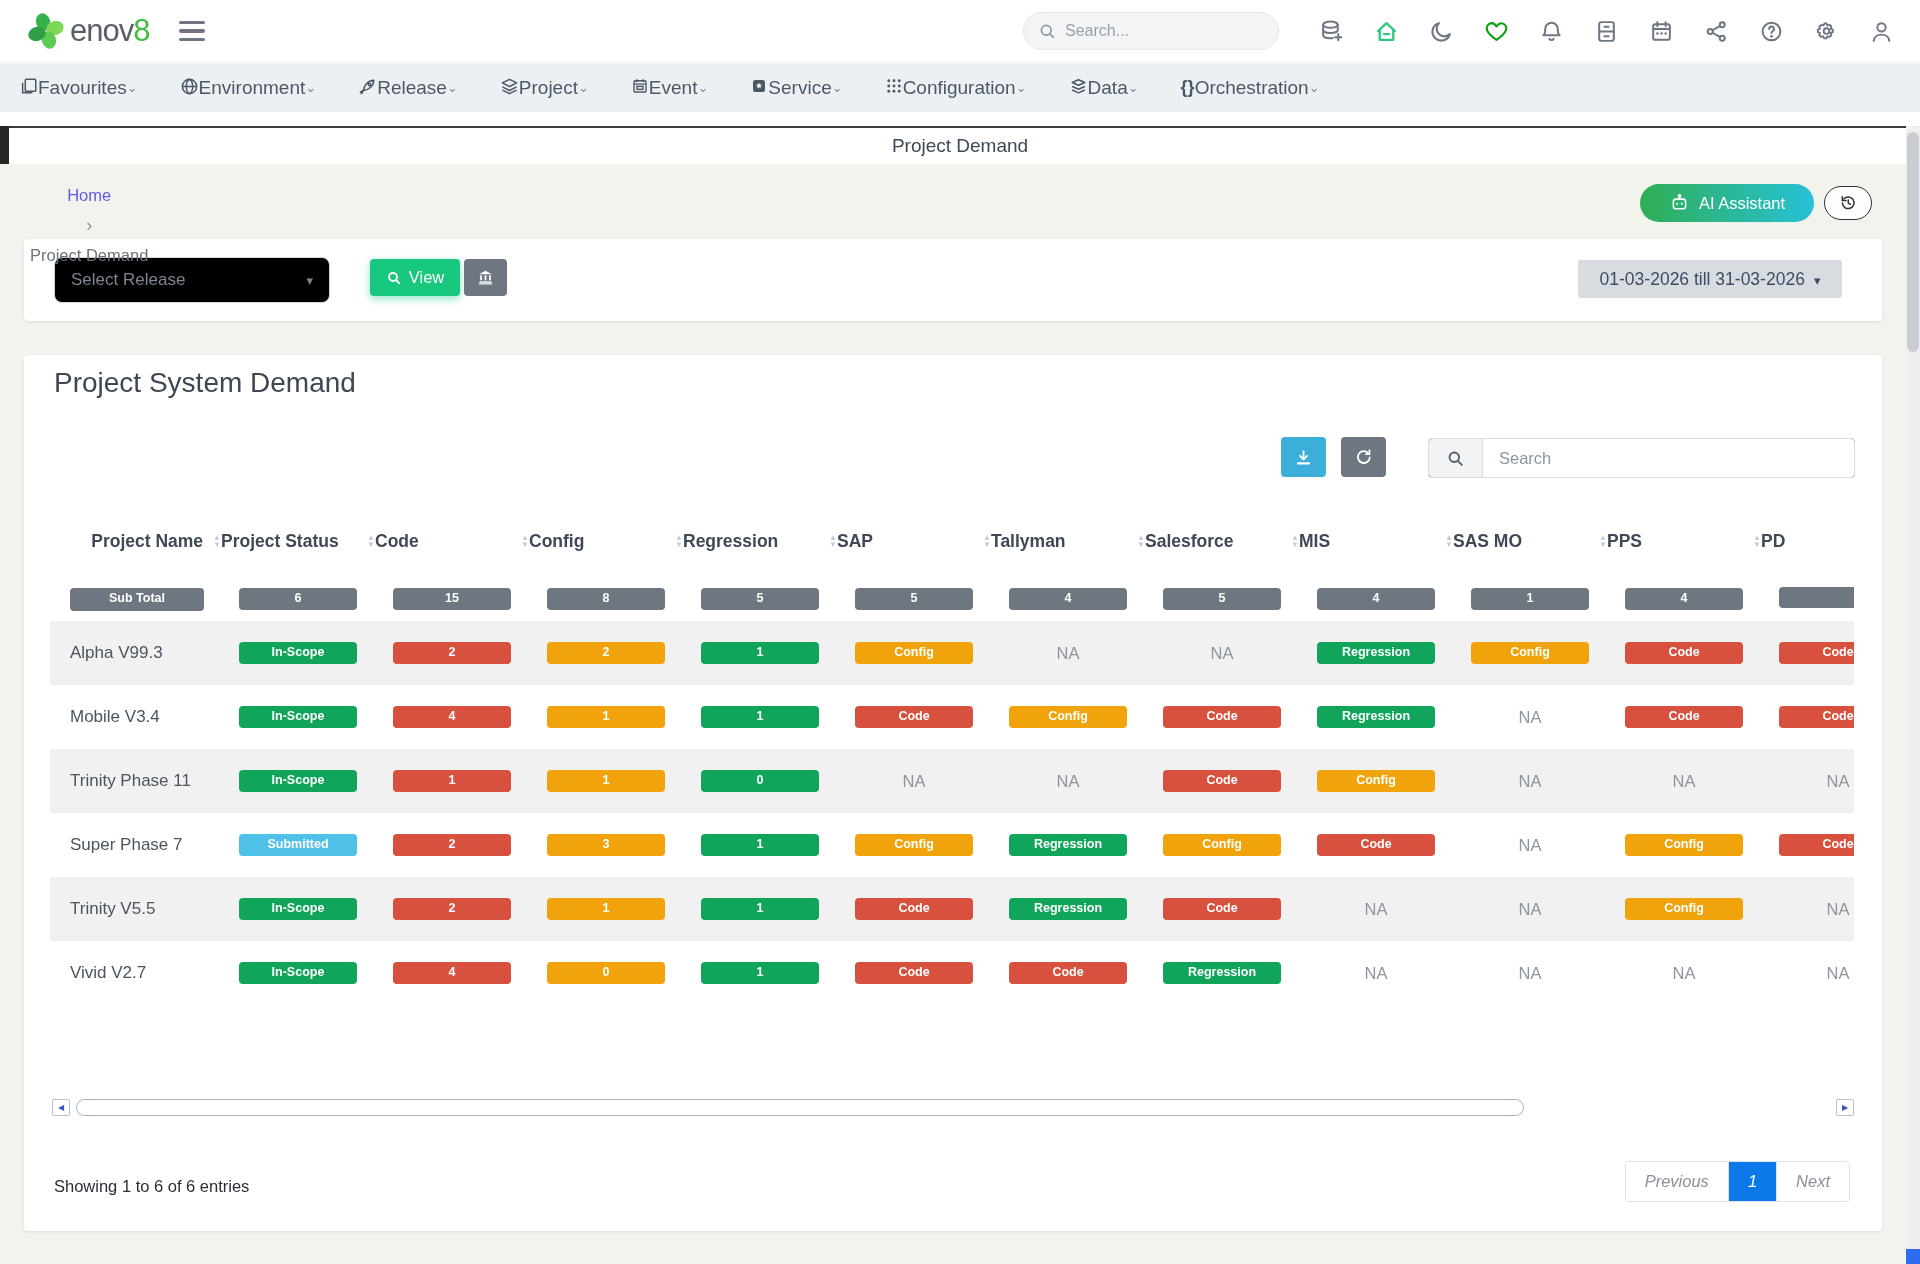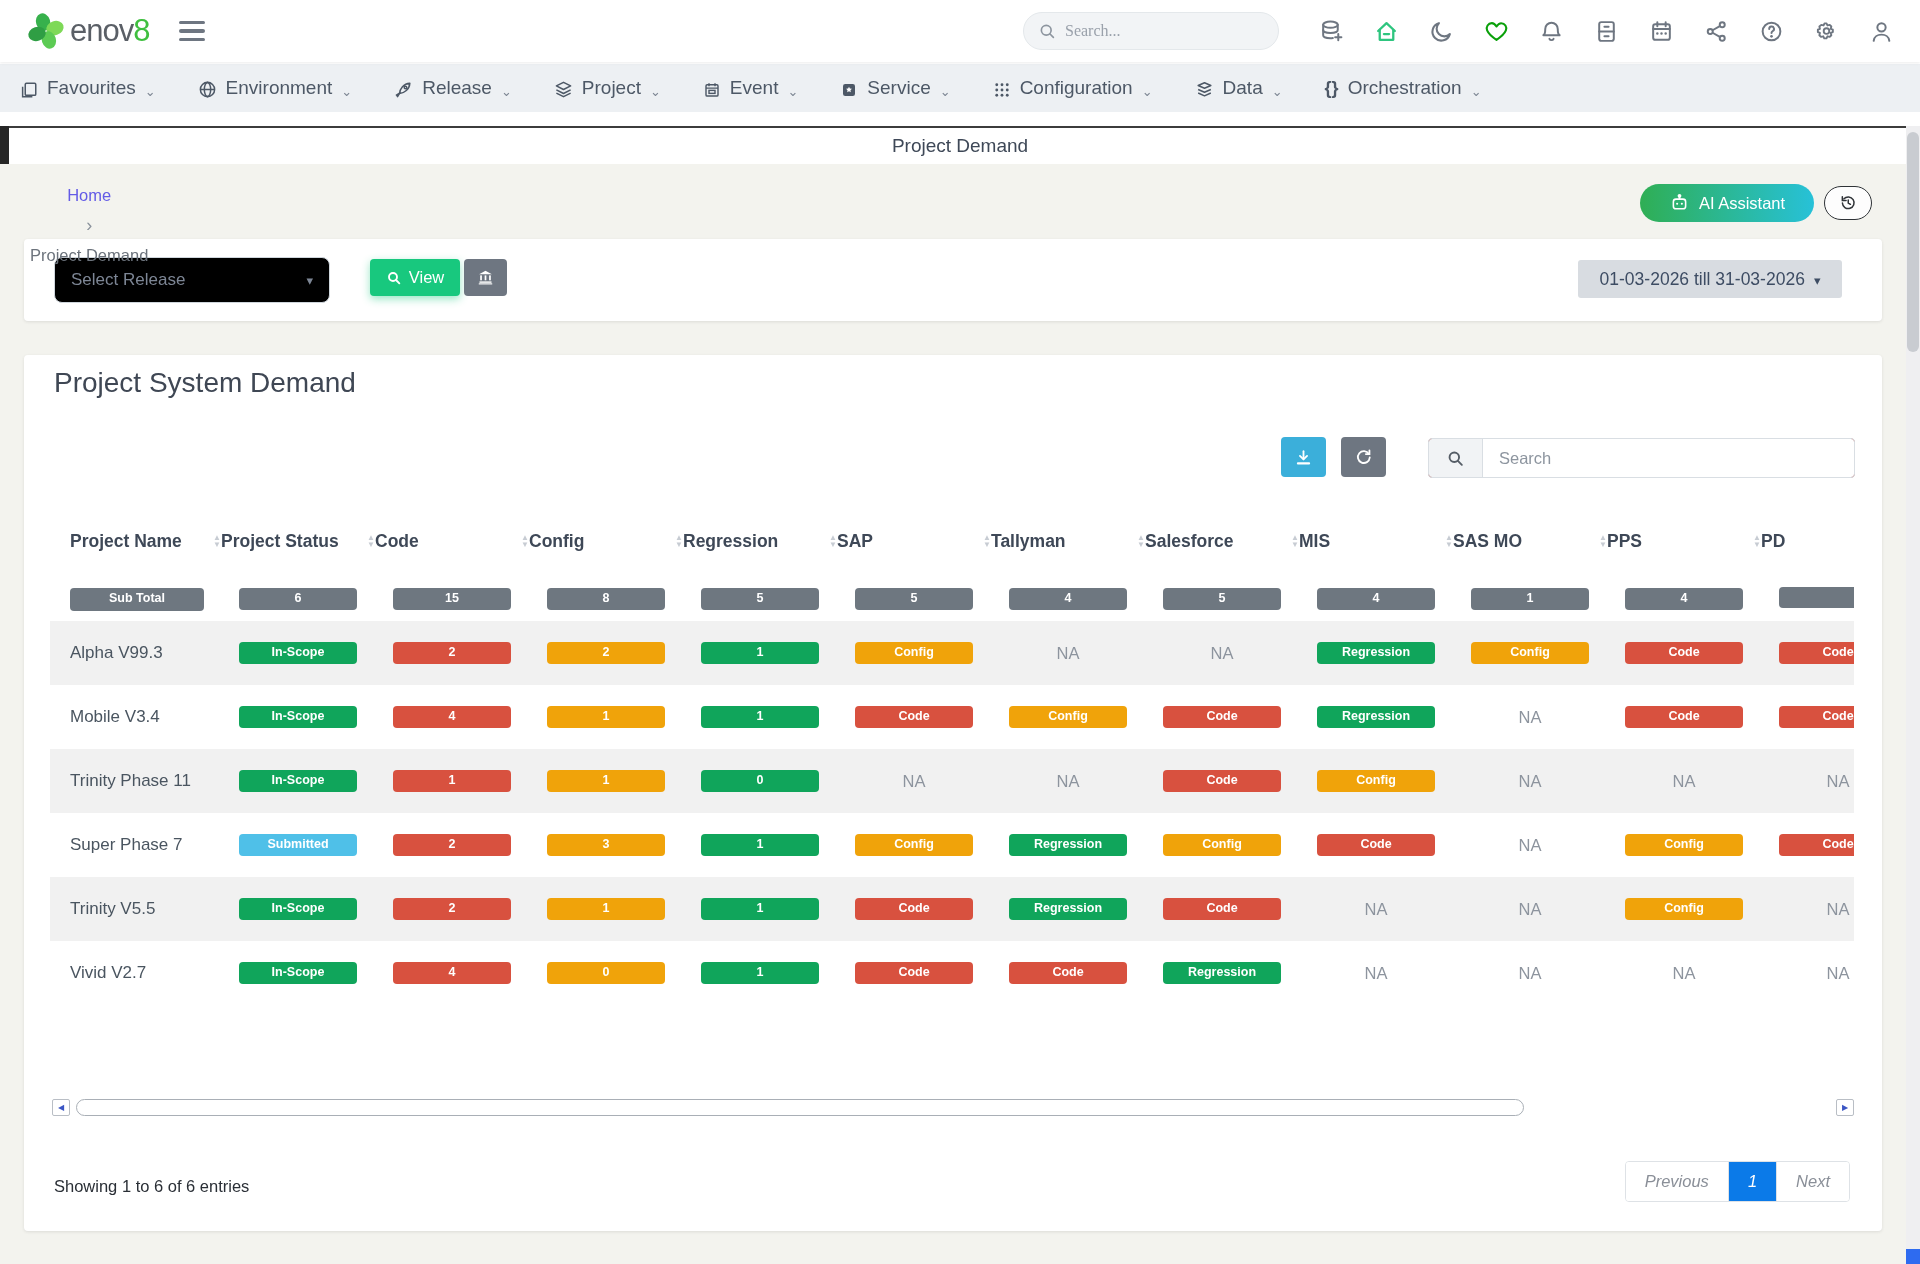--- a/index.html
+++ b/index.html
@@ -9,30 +9,30 @@
   
   .topbar { position:absolute; left:0; top:0; width:1920px; height:62px; background:#fff;
             display:flex; align-items:center; padding:0 26px; box-shadow:0 1px 3px rgba(0,0,0,.08); z-index:6; }
   .logo { display:flex; align-items:center; gap:4px; }
   .logo-text { font-size:31px; color:#5a5f66; letter-spacing:-1px; }
   .logo-text b { color:#3fbf3f; font-weight:400; }
   .hamburger { margin-left:30px; display:flex; flex-direction:column; gap:5px; cursor:pointer; }
   .hamburger i { display:block; width:26px; height:3.5px; background:#6e7681; border-radius:2px; }
   .top-search { margin-left:auto; width:256px; height:38px; border-radius:19px; background:#f2f4f6;
                 border:1px solid #e4e8eb; display:flex; align-items:center; padding:0 14px; gap:9px; }
-  .top-search input { border:none; outline:none; background:transparent; font-size:16px; color:#4a5560; width:180px; font-family:Liberation Serif, serif; }
+  .top-search input { border:none; outline:none; background:transparent; font-size:16px; color:#4a5560; width:180px; font-family:Liberation Sans, sans-serif; }
   .top-search input::placeholder { color:#9aa1ab; }
   .top-icons { display:flex; align-items:center; gap:30px; margin-left:40px; }
   .tico { width:25px; height:25px; cursor:pointer; }
 
   
   .white-band { position:absolute; left:0; top:62px; width:1920px; height:102px; background:#fff; z-index:1; }
   .navbar { position:absolute; left:0; top:64px; width:1920px; height:48px; background:#edf0f3;
             display:flex; align-items:center; padding:0 20px; gap:42px; z-index:2; }
-  .nav-item { display:flex; align-items:flex-end; gap:9px; color:#4d5866; font-size:19px; cursor:pointer; white-space:nowrap; }
+  .nav-item { display:flex; align-items:flex-start; color:#4d5866; font-size:19px; cursor:pointer; white-space:nowrap; }
   .nav-item svg { flex:0 0 auto; }
   .nav-caret { font-size:13px; color:#7c8592; margin-top:3px; }
   .brace-icon { font-size:18px; font-weight:700; color:#4d5866; }
 
   .title-line { position:absolute; left:0; top:126px; width:1920px; height:2px; background:#3c3c3c; z-index:3; }
   .titlebar { position:absolute; left:0; top:128px; width:1920px; height:36px; background:#fff;
               display:flex; align-items:center; justify-content:center; font-size:19px; color:#3e4857; z-index:2; }
   .notch { position:absolute; left:0; top:126px; width:9px; height:38px; background:#262626; z-index:4; }
 
   
@@ -72,21 +72,21 @@
   .tbl-search { position:absolute; left:1404px; top:83px; width:427px; height:40px; border:1px solid #d9dee3; border-radius:4px;
                 display:flex; overflow:hidden; background:#7f1d1d; }
   .tbl-search .pre { width:54px; background:#f1f3f5; border-right:1px solid #d9dee3; display:flex; align-items:center; justify-content:center; }
   .tbl-search input { flex:1; border:none; outline:none; padding:0 16px; font-size:16.5px; color:#4a5560; font-family:inherit; }
   .tbl-search input::placeholder { color:#8d959f; }
 
   .table-wrap { position:absolute; left:26px; top:150px; width:1804px; overflow:hidden; }
   .trow { display:grid; grid-template-columns:171px repeat(11, 154px); align-items:center; width:1865px; }
   .t-head { height:72px; }
   .th { display:flex; align-items:center; justify-content:space-between; gap:10px; font-size:17.5px; font-weight:700; color:#3e4857; cursor:pointer; }
-  .th.first { justify-content:space-between; padding-left:20px; }
+  .th.first { justify-content:flex-end; padding-left:20px; }
   .sort { display:flex; flex-direction:column; line-height:7px; font-size:8px; color:#c7ccd3; }
   .subtotal { height:44px; }
   .datarow { height:64px; }
   .datarow.alt { background:#f1f1f1; }
   .cell { text-align:center; }
   .cell.name { text-align:left; padding-left:20px; font-size:17px; color:#4a5560; }
   .badge { display:inline-block; min-width:118px; padding:3.5px 6px; border-radius:4px; color:#fff;
            font-size:12.5px; font-weight:700; text-align:center; line-height:1.25; }
   .badge.green{ background:var(--green);} .badge.red{ background:var(--red);} .badge.orange{ background:var(--orange);}
   .badge.blue{ background:var(--blue);} .badge.gray{ background:var(--gray); min-height:21px;}

